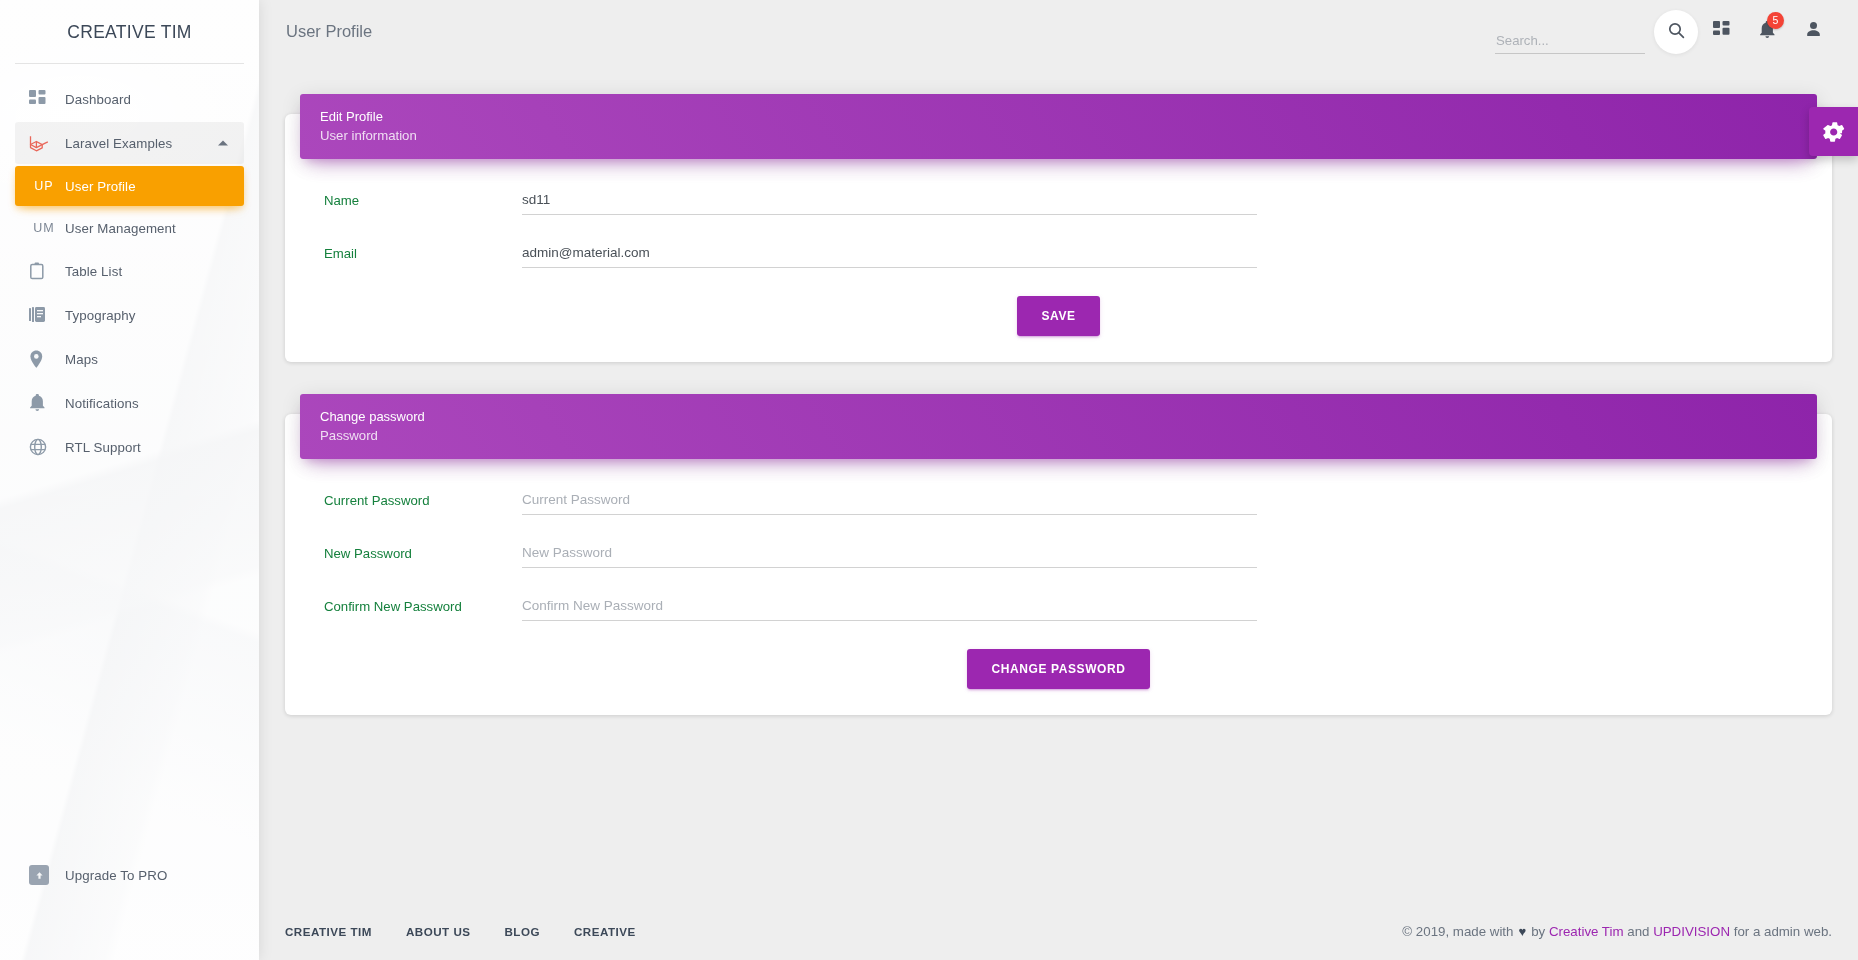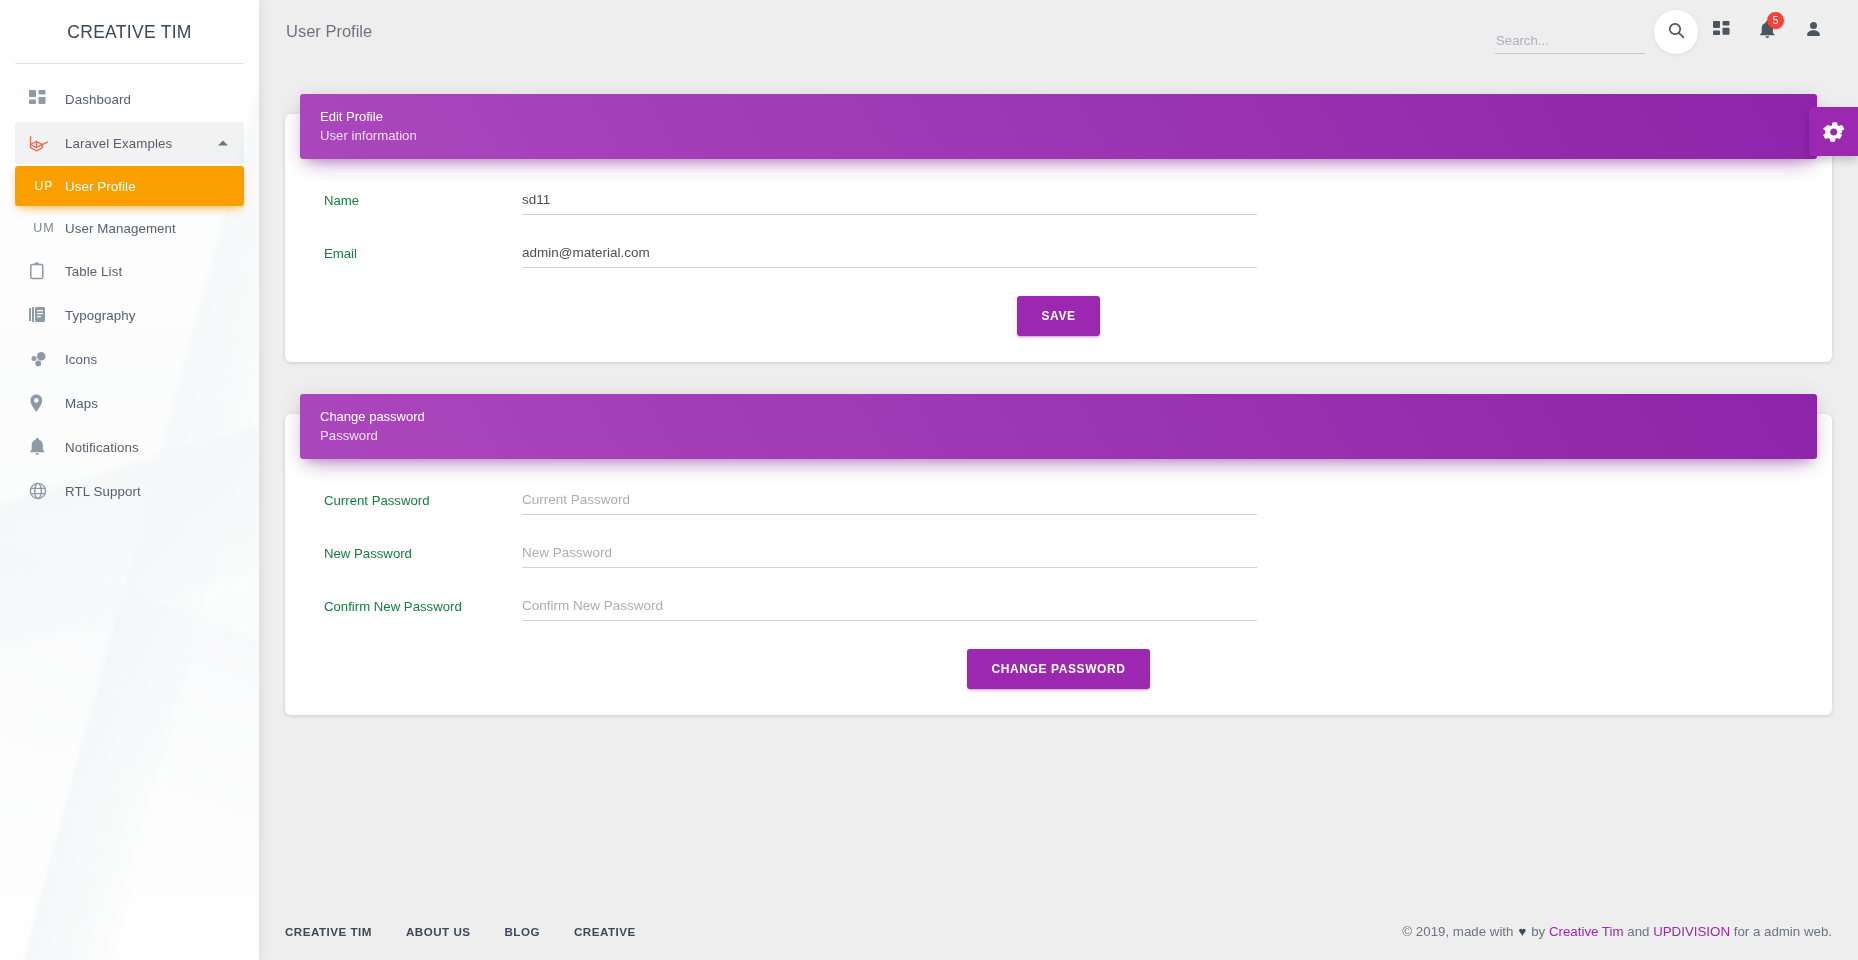--- a/index.html
+++ b/index.html
@@ -273,30 +273,20 @@
             <rect x="3" y="1" width="2" height="15" rx="0.6"></rect>
             <rect x="6" y="1" width="10" height="15" rx="1.4"></rect>
             <rect x="8" y="4" width="6" height="1.3" fill="#f7f8f9"></rect>
             <rect x="8" y="7" width="6" height="1.3" fill="#f7f8f9"></rect>
             <rect x="8" y="10" width="4" height="1.3" fill="#f7f8f9"></rect>
           </svg>
         </span>
         <span class="nav-label">Typography</span>
       </div>
 
-      <div class="nav-item">
-        <span class="nav-ico">
-          <svg width="18" height="18" viewBox="0 0 18 18" fill="currentColor">
-            <circle cx="12.2" cy="6.2" r="4.3"></circle>
-            <circle cx="5" cy="8.6" r="2.5"></circle>
-            <circle cx="9.2" cy="13.4" r="2.9"></circle>
-          </svg>
-        </span>
-        <span class="nav-label">Icons</span>
-      </div>
 
       <div class="nav-item">
         <span class="nav-ico">
           <svg width="15" height="19" viewBox="0 0 15 19" fill="currentColor">
             <path d="M7.3 0.6C4 .6 1.4 3.2 1.4 6.5c0 4.4 5.9 11.4 5.9 11.4s5.9-7 5.9-11.4C13.2 3.2 10.6.6 7.3.6z"></path>
             <circle cx="7.3" cy="6.4" r="2.3" fill="#f7f8f9"></circle>
           </svg>
         </span>
         <span class="nav-label">Maps</span>
       </div>
@@ -315,20 +305,32 @@
           <svg width="18" height="18" viewBox="0 0 18 18" fill="none" stroke="currentColor" stroke-width="1.4">
             <circle cx="9" cy="9" r="7.6"></circle>
             <ellipse cx="9" cy="9" rx="3.3" ry="7.6"></ellipse>
             <path d="M1.8 6.4H16.2M1.8 11.6H16.2"></path>
           </svg>
         </span>
         <span class="nav-label">RTL Support</span>
       </div>
     </nav>
 
+    <div class="upgrade">
+      <div class="nav-item">
+        <span class="nav-ico">
+          <span class="up-ico">
+            <svg width="11" height="11" viewBox="0 0 11 11" fill="currentColor">
+              <path d="M5.5 2.2 L8.6 5.6 H6.6 V8.7 H4.4 V5.6 H2.4 Z"></path>
+            </svg>
+          </span>
+        </span>
+        <span class="nav-label">Upgrade To PRO</span>
+      </div>
+    </div>
   </div>
 </div>
 
 <div id="main">
 
   <div id="navbar">
     <div id="page-title">User Profile</div>
 
     <div id="navbar-right">
       <div class="search-wrap">

